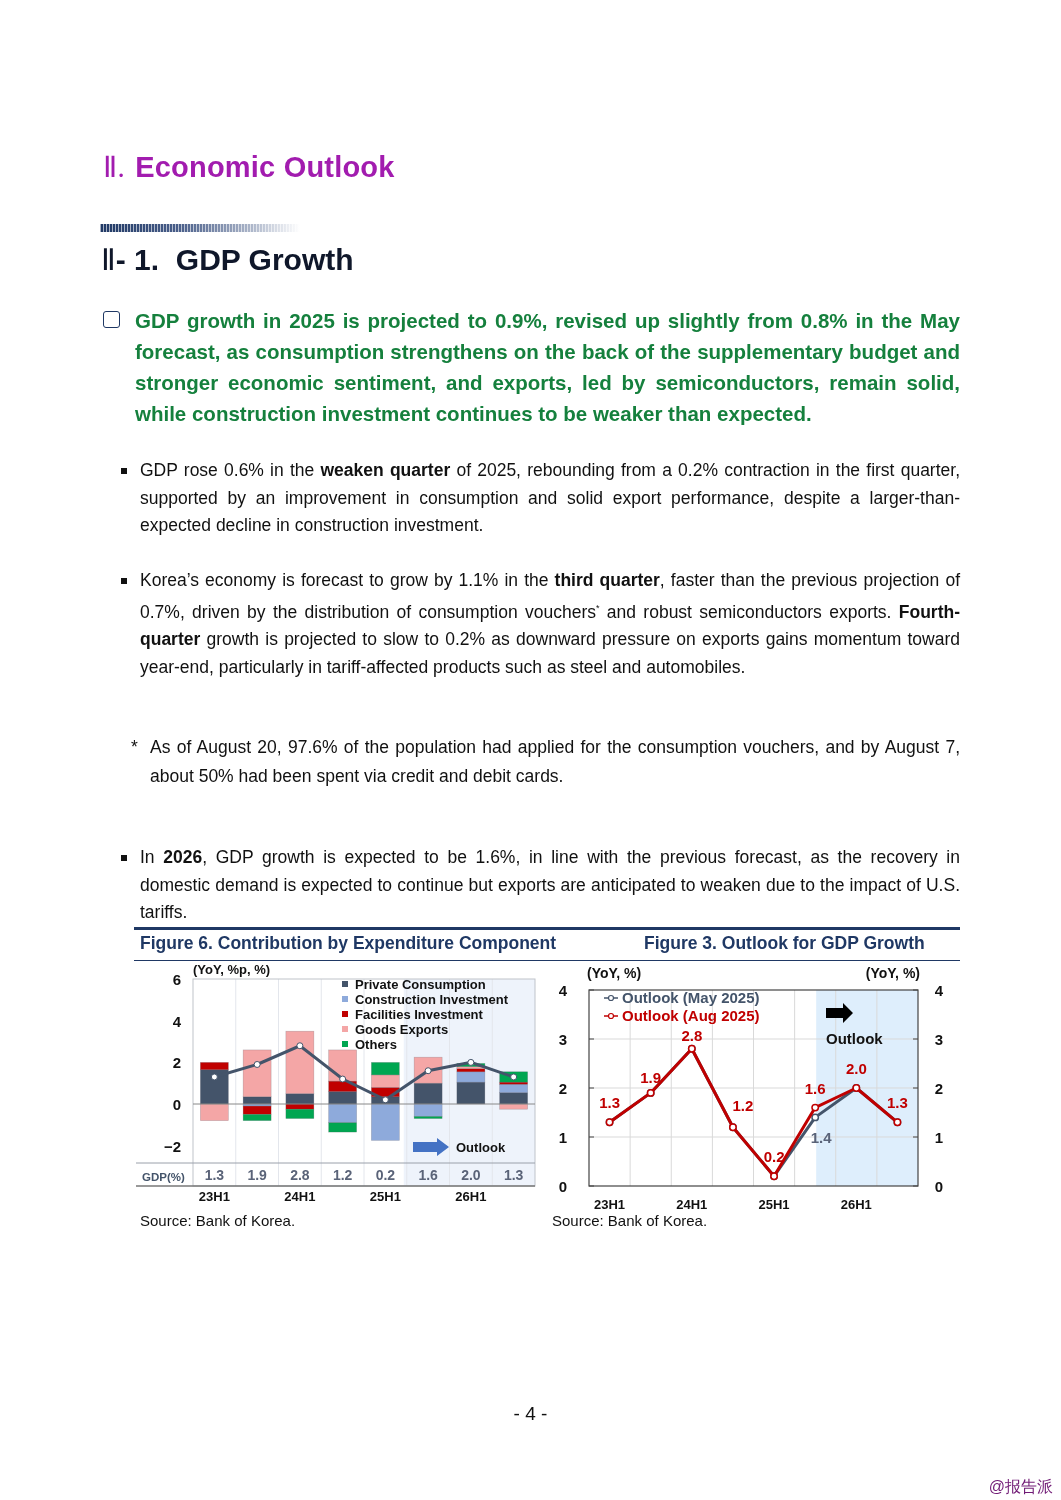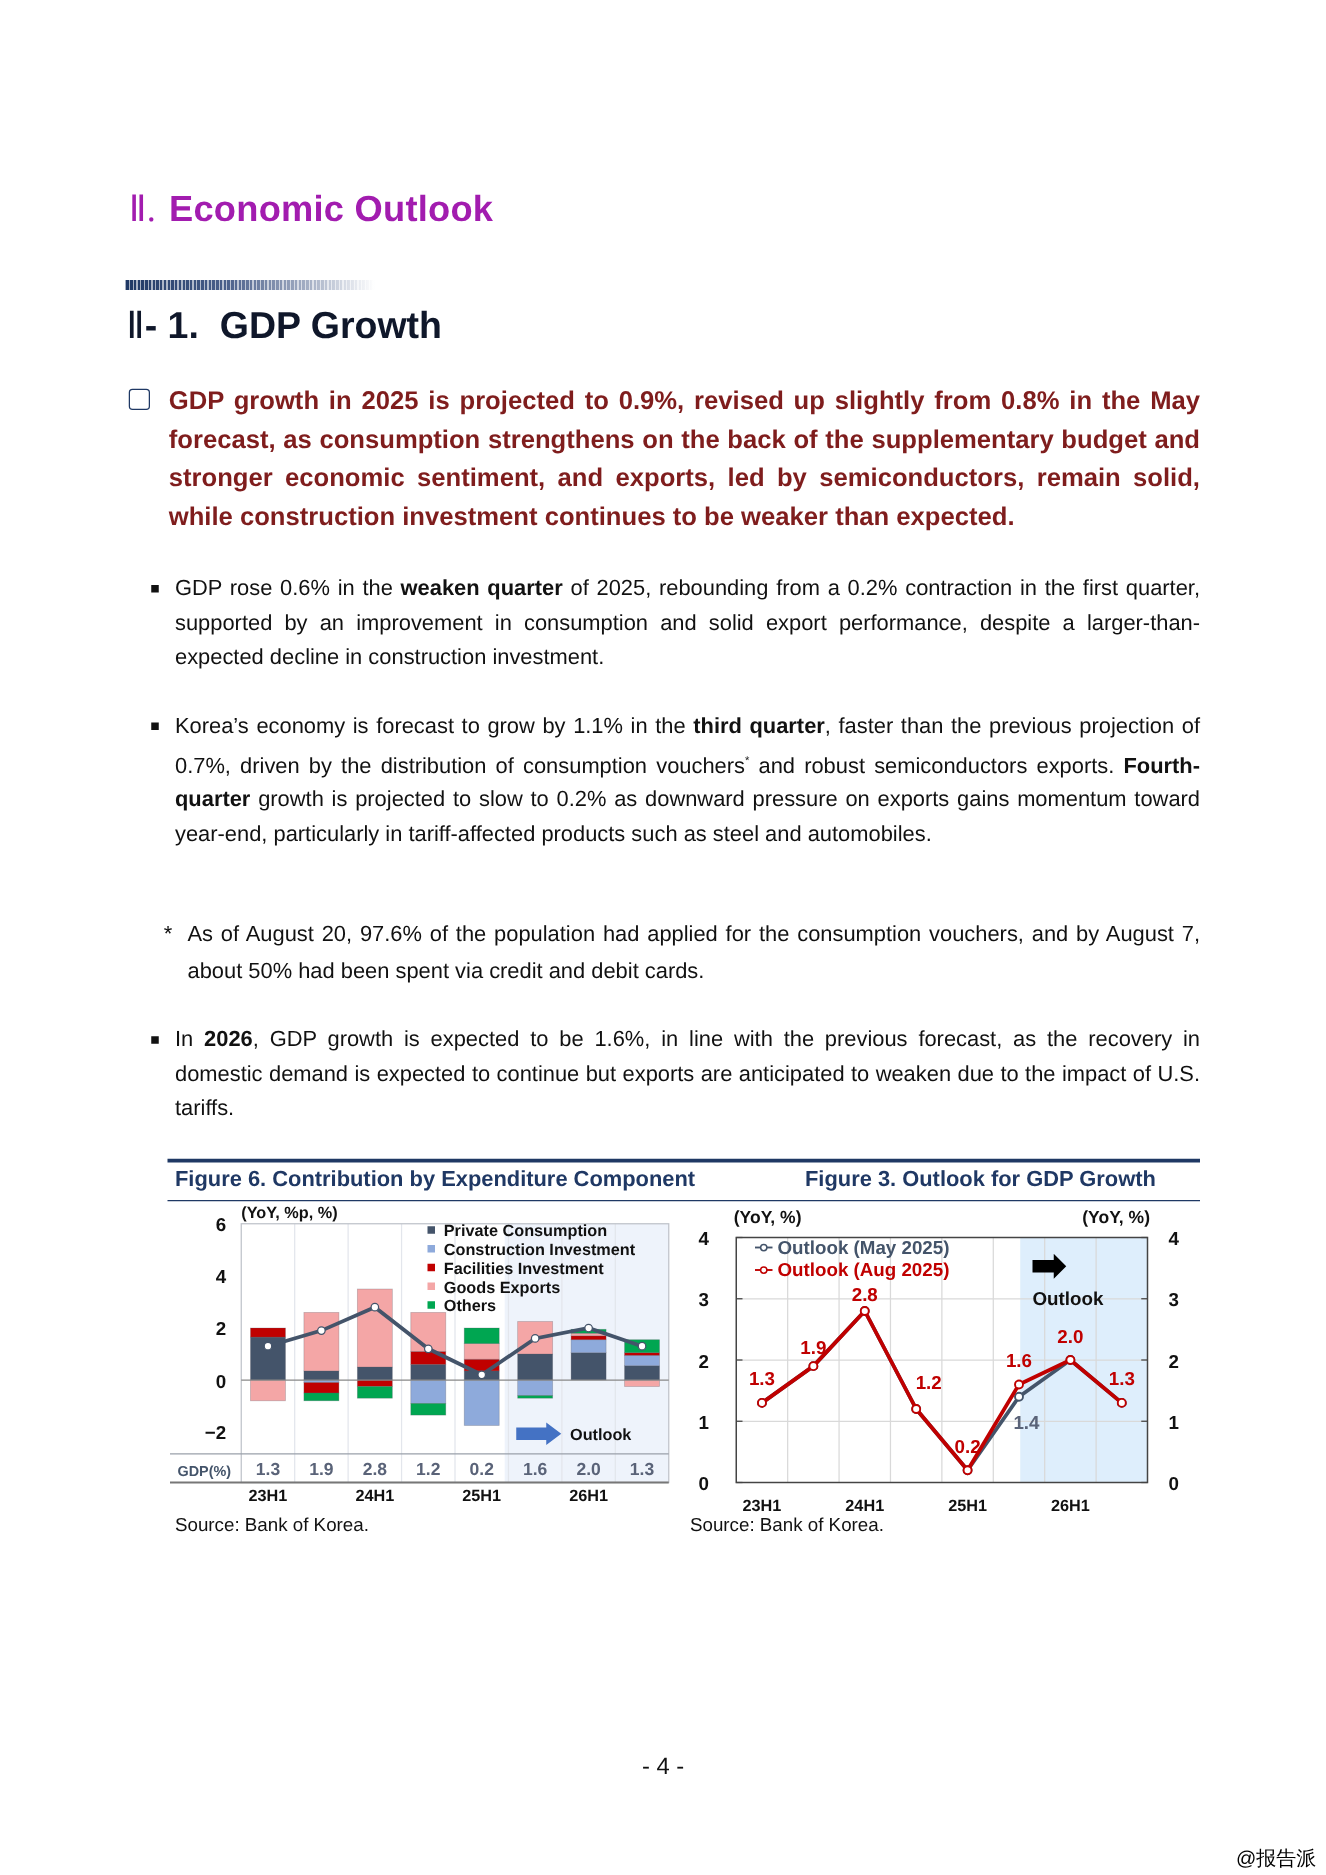--- a/index.html
+++ b/index.html
@@ -4,37 +4,37 @@
 <style>
   html, body { margin: 0; padding: 0; background: #ffffff; }
   body { width: 1061px; height: 1500px; position: relative; font-family: "Liberation Sans", "DejaVu Sans", sans-serif; color: #111; overflow: hidden; }
   .abs { position: absolute; }
   .h1 { left: 103px; top: 150px; font-size: 29px; font-weight: bold; color: #a21caf; letter-spacing: 0.2px; font-family: "Liberation Sans", sans-serif; }
   .h1 .roman { font-family: "Liberation Serif", serif; font-weight: normal; margin-right: 2px; }
   .grad-bar { left: 100px; top: 224px; width: 200px; height: 8px;
     background: repeating-linear-gradient(90deg, rgba(255,255,255,0.6) 0 1px, transparent 1px 3px), linear-gradient(90deg, #1f3864 0%, #4a5f8a 40%, #aab4c8 75%, #ffffff 100%); }
   .h2 { left: 101px; top: 242px; font-size: 30px; font-weight: bold; color: #0f172a; }
   .h2 .roman { font-family: "Liberation Serif", serif; font-weight: normal; }
-  .lead { left: 103px; top: 305px; width: 857px; font-size: 20.5px; font-weight: bold; color: #7f1d1d; line-height: 31px; }
+  .lead { left: 103px; top: 305px; width: 857px; font-size: 20.5px; font-weight: bold; color: #15803d; line-height: 31px; }
   .lead .box { position: absolute; left: 0; top: 6px; width: 15px; height: 15px; border: 1.5px solid #1f3864; border-radius: 3px; }
   .lead .txt { margin-left: 32px; text-align: justify; text-align-last: left; }
   .bullet { left: 121px; width: 839px; font-size: 17.5px; line-height: 27.5px; color: #111; }
   .bullet .sq { position: absolute; left: 0; top: 11px; width: 6px; height: 6px; background: #111; }
   .bullet .txt { margin-left: 19px; text-align: justify; }
   .note { left: 131px; width: 829px; font-size: 17.5px; line-height: 29px; }
   .note .star { position: absolute; left: 0; top: 0; }
   .note .txt { margin-left: 19px; text-align: justify; }
   b { font-weight: bold; }
   sup { font-size: 9px; vertical-align: 7px; }
   .fig-top { left: 134px; top: 927px; width: 826px; height: 3px; background: #1f3864; }
   .fig-sub { left: 134px; top: 960px; width: 826px; height: 1px; background: #1f3864; }
   .fig-title { top: 933px; font-size: 17.5px; font-weight: bold; color: #1f3864; }
   .source { top: 1212px; font-size: 15px; color: #111; }
   .page-num { left: 0; width: 1061px; top: 1403px; text-align: center; font-size: 19px; color: #111; }
-  .watermark { right: 8px; top: 1477px; font-size: 16px; color: #000000; }
+  .watermark { right: 8px; top: 1477px; font-size: 16px; color: #701a75; }
   svg text { font-family: "Liberation Sans", sans-serif; }
 </style>
 </head>
 <body>
 
 <div class="abs h1">
   <span class="roman">Ⅱ.</span>
   <span>Economic Outlook</span>
 </div>
 
@@ -58,21 +58,21 @@
 <div class="abs bullet" style="top:567px">
   <span class="sq"></span>
   <div class="txt"><span>Korea’s economy is forecast to grow by 1.1% in the </span><b>third quarter</b><span>, faster than the previous projection of 0.7%, driven by the distribution of consumption vouchers</span><sup>*</sup><span> and robust semiconductors exports. </span><b>Fourth-quarter</b><span> growth is projected to slow to 0.2% as downward pressure on exports gains momentum toward year-end, particularly in tariff-affected products such as steel and automobiles.</span></div>
 </div>
 
 <div class="abs note" style="top:733px">
   <span class="star">*</span>
   <div class="txt">As of August 20, 97.6% of the population had applied for the consumption vouchers, and by August 7, about 50% had been spent via credit and debit cards.</div>
 </div>
 
-<div class="abs bullet" style="top:818px">
+<div class="abs bullet" style="top:844px">
   <span class="sq"></span>
   <div class="txt"><span>In </span><b>2026</b><span>, GDP growth is expected to be 1.6%, in line with the previous forecast, as the recovery in domestic demand is expected to continue but exports are anticipated to weaken due to the impact of U.S. tariffs.</span></div>
 </div>
 
 <div class="abs fig-top"></div>
 <div class="abs fig-sub"></div>
 <div class="abs fig-title" style="left:140px">Figure 6. Contribution by Expenditure Component</div>
 <div class="abs fig-title" style="left:644px">Figure 3. Outlook for GDP Growth</div>
 
 <svg class="abs" id="chart2" style="left:0;top:0" width="1061" height="1500">

